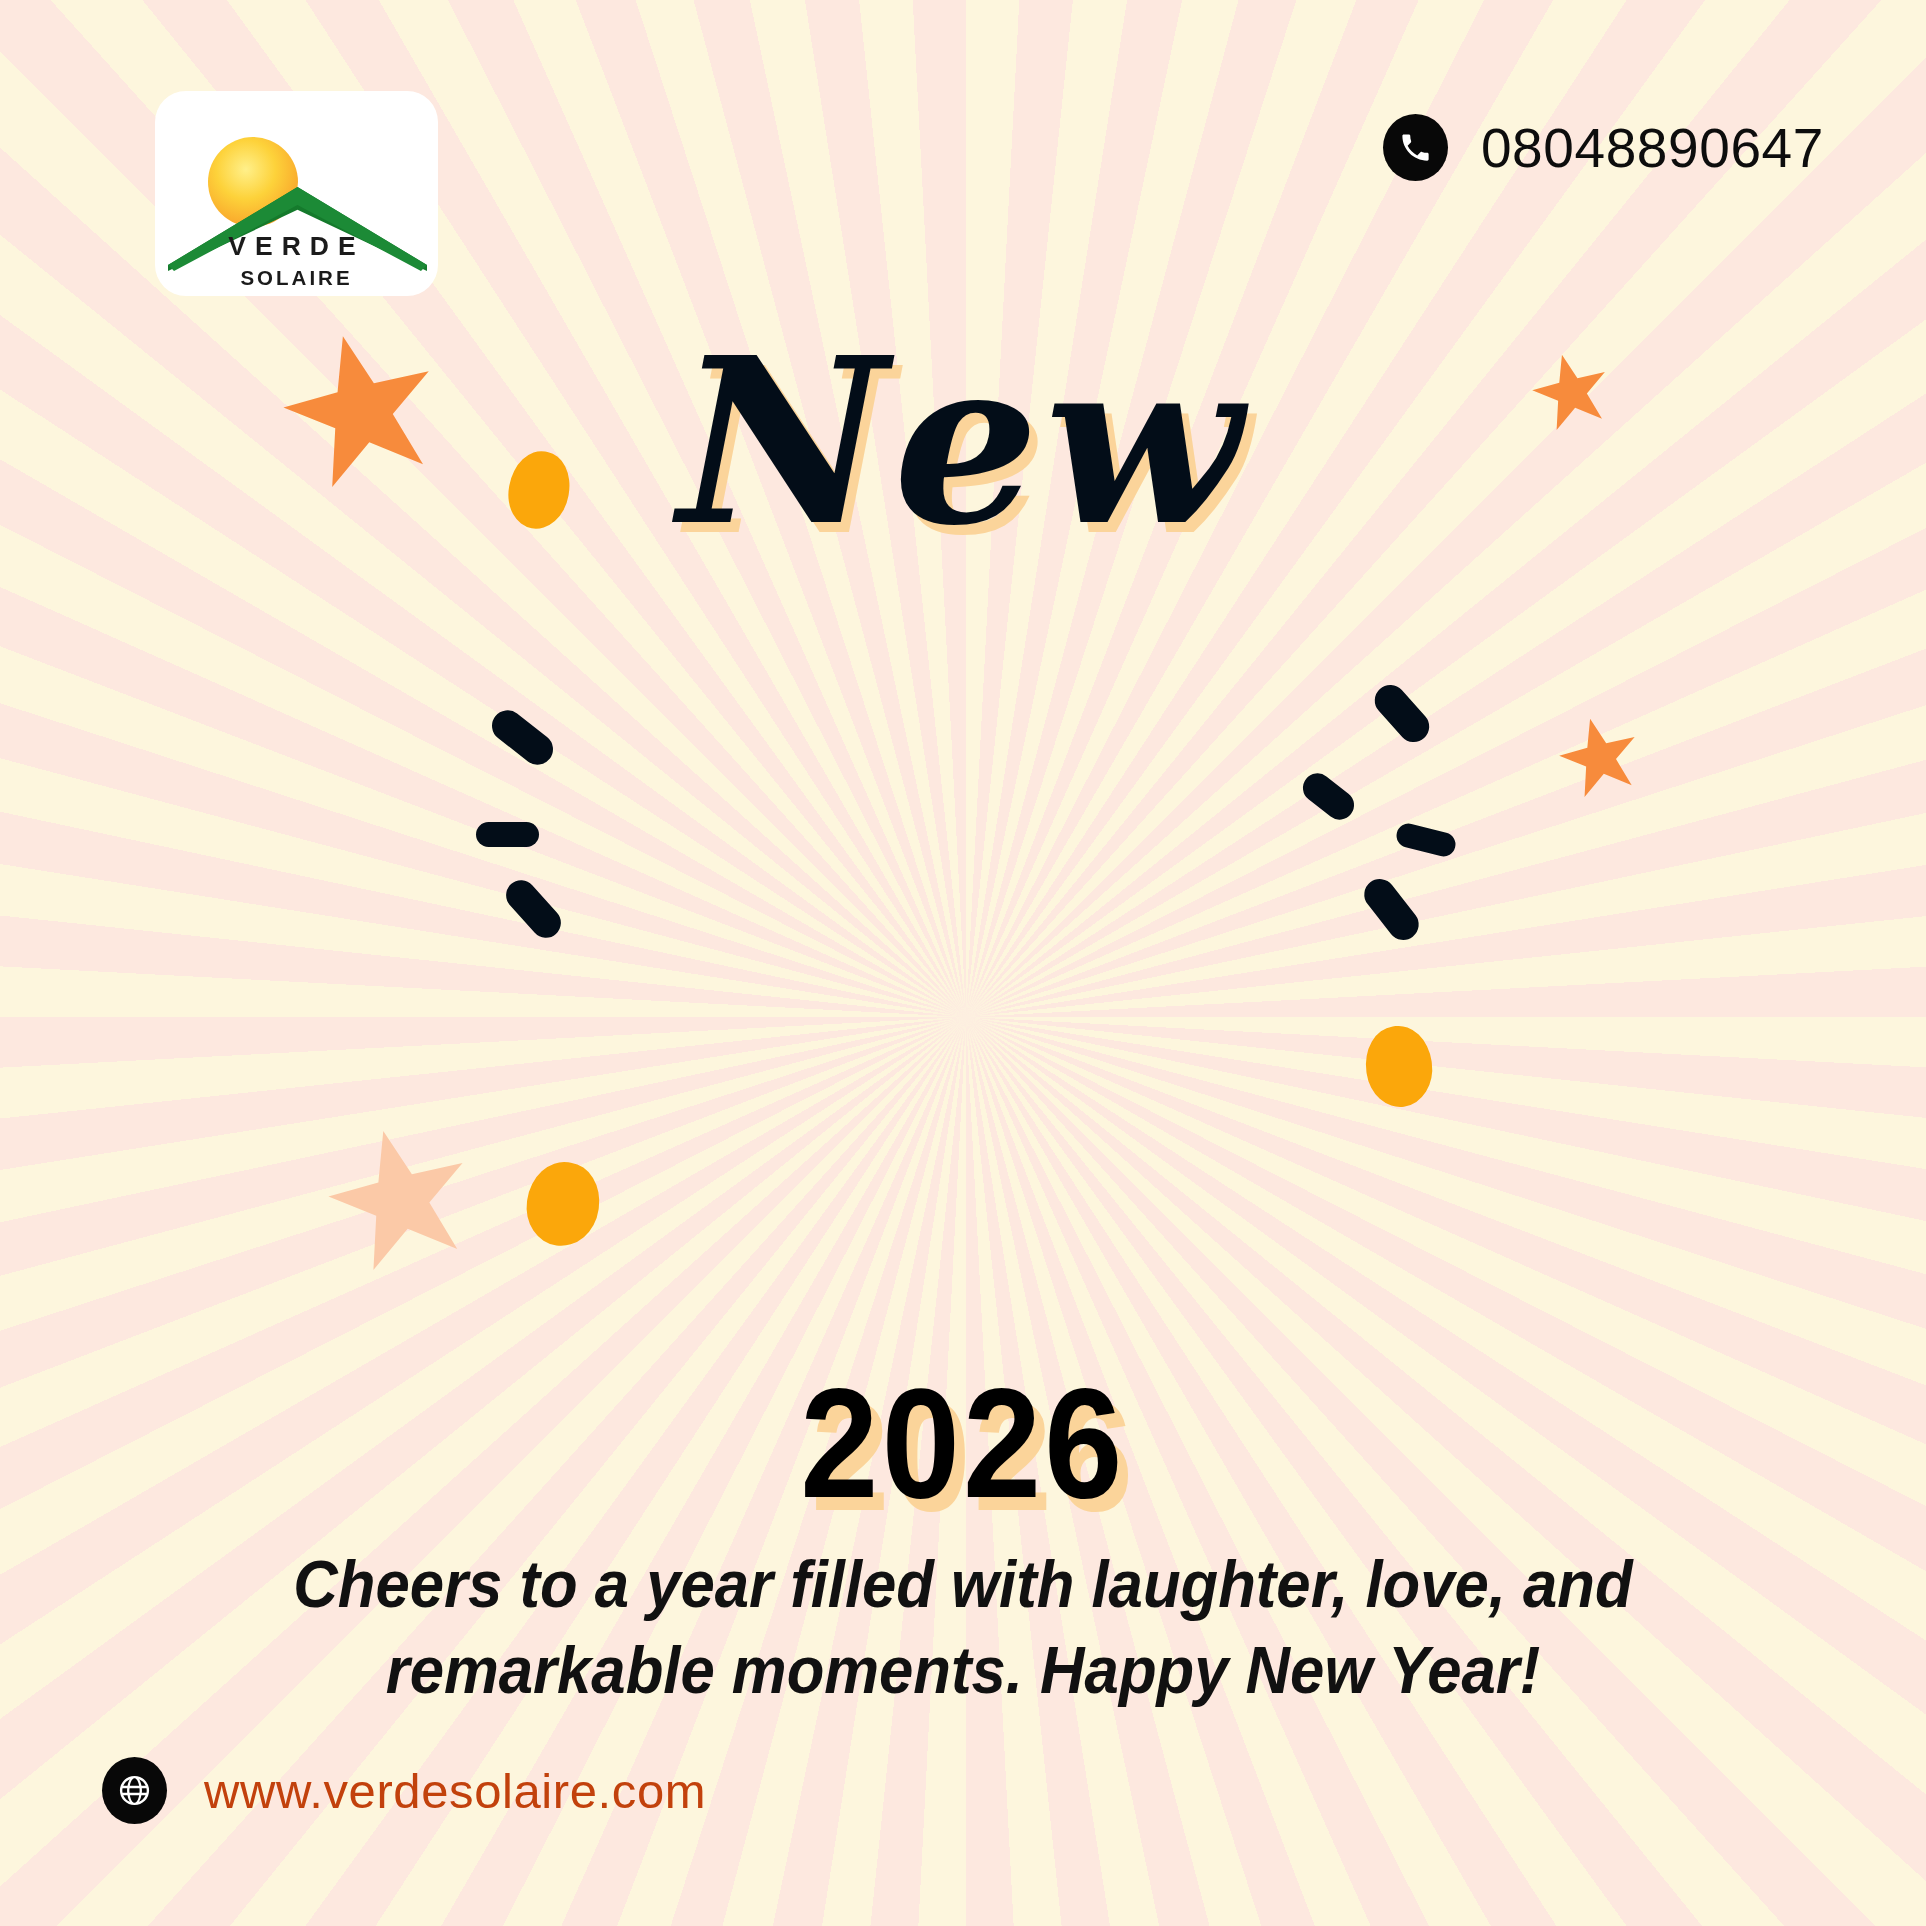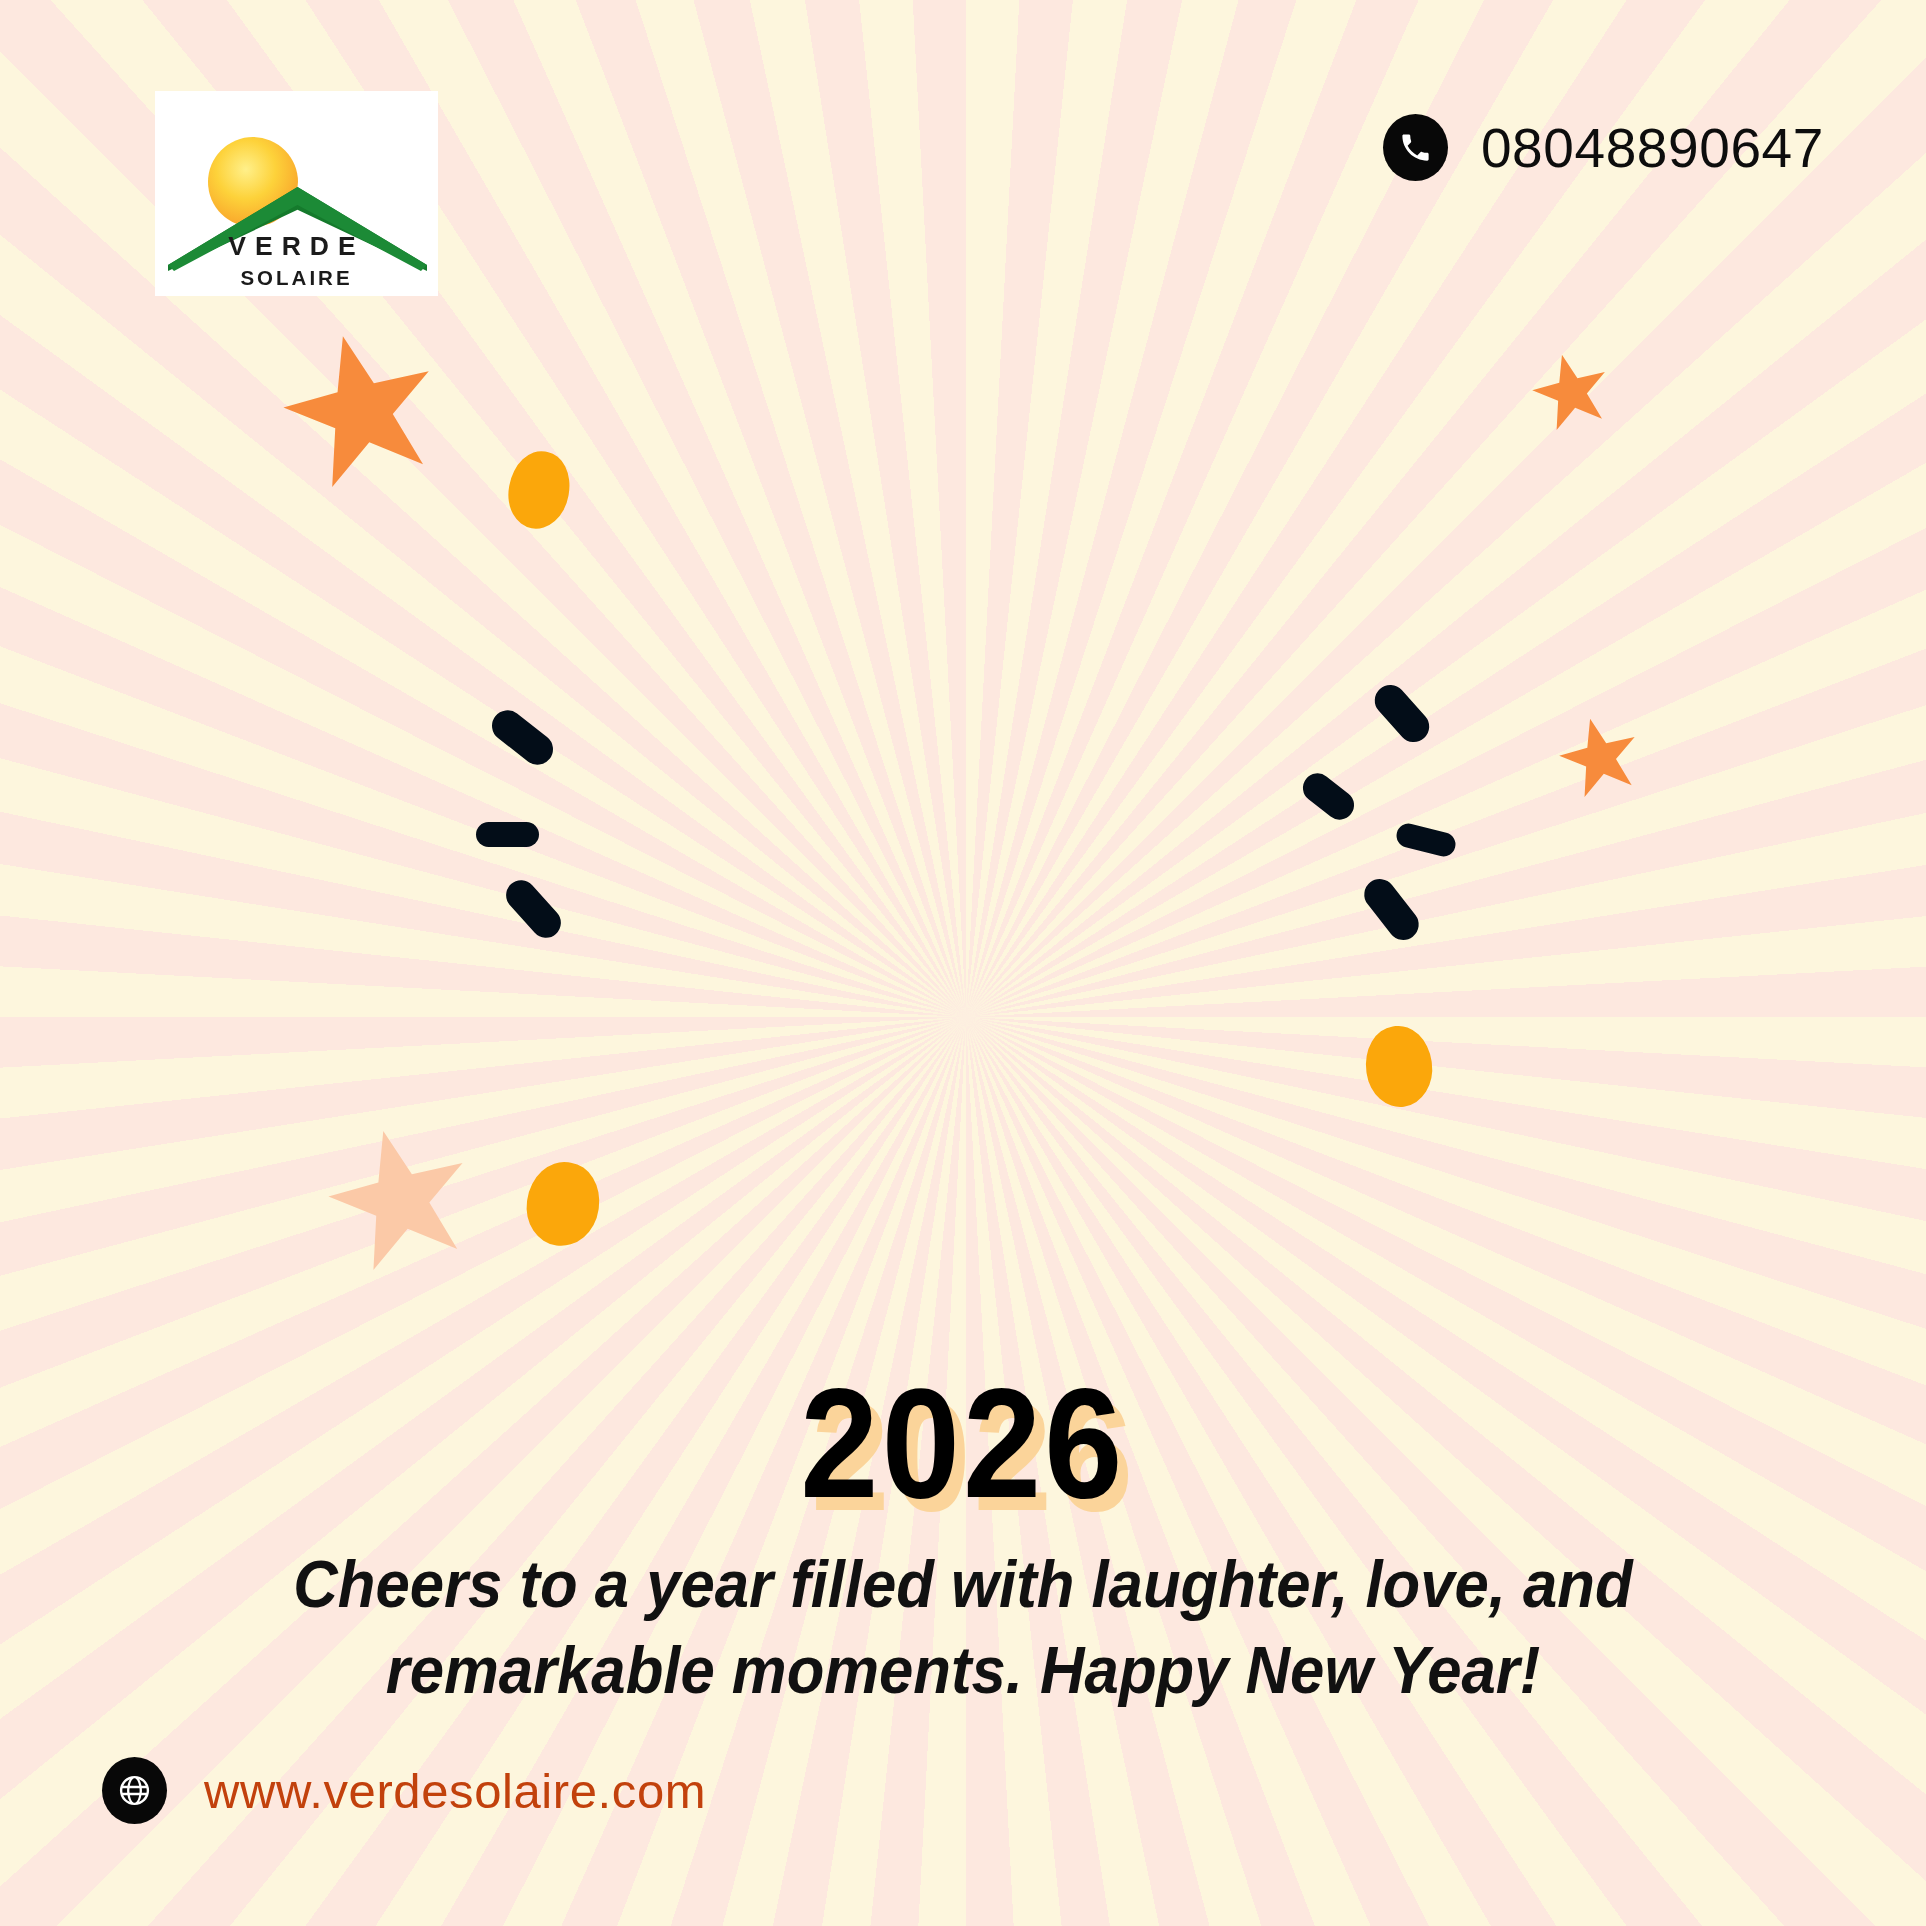--- a/index.html
+++ b/index.html
@@ -31,20 +31,21 @@
     transform:translate(-50%,-50%) translate(3px,54px);
     border-radius:50%;
     background:radial-gradient(circle,#FDEFE0 0%,rgba(253,239,224,0) 70%);
   }
 
   
   #logo-card{
     position:absolute;left:155px;top:91px;
     width:283px;height:205px;
     background:#FFFFFF;
+    border-radius:31px;
   }
   #logo-sun{
     position:absolute;left:34px;top:26.5px;width:129px;height:129px;
   }
   #logo-sun .disc{
     position:absolute;left:19px;top:19px;width:90px;height:90px;border-radius:50%;
     background:radial-gradient(circle at 42% 36%, #FFF08A 0%, #FDD23A 38%, #F9A52B 75%, #F08C22 100%);
   }
   #logo-sun .rays{position:absolute;inset:0;}
   #logo-sun .rays i{
@@ -245,20 +246,21 @@
       <div class="dash" style="left: 488px; top: 722px; width: 69px; height: 31px; transform: rotate(38deg);"></div>
       <div class="dash" style="left: 476px; top: 822px; width: 63px; height: 25px; transform: rotate(0deg);"></div>
       <div class="dash" style="left: 500px; top: 894px; width: 67px; height: 30px; transform: rotate(48deg);"></div>
       <div class="dash" style="left: 1369px; top: 698px; width: 66px; height: 31px; transform: rotate(48deg);"></div>
       <div class="dash" style="left: 1300px; top: 782px; width: 57px; height: 29px; transform: rotate(38deg);"></div>
       <div class="dash" style="left: 1396px; top: 828px; width: 60px; height: 24px; transform: rotate(14deg);"></div>
       <div class="dash" style="left: 1357px; top: 894px; width: 69px; height: 31px; transform: rotate(52deg);"></div>
     </div>
 
   <div id="headline">
+    <div class="script-line" id="line-new">New</div>
   </div>
 
   <div id="year-2026">2026</div>
 
   <div id="tagline">
     <span>Cheers to a year filled with laughter, love, and</span><br>
     <span>remarkable moments. Happy New Year!</span>
   </div>
 
   <div id="web-block">

